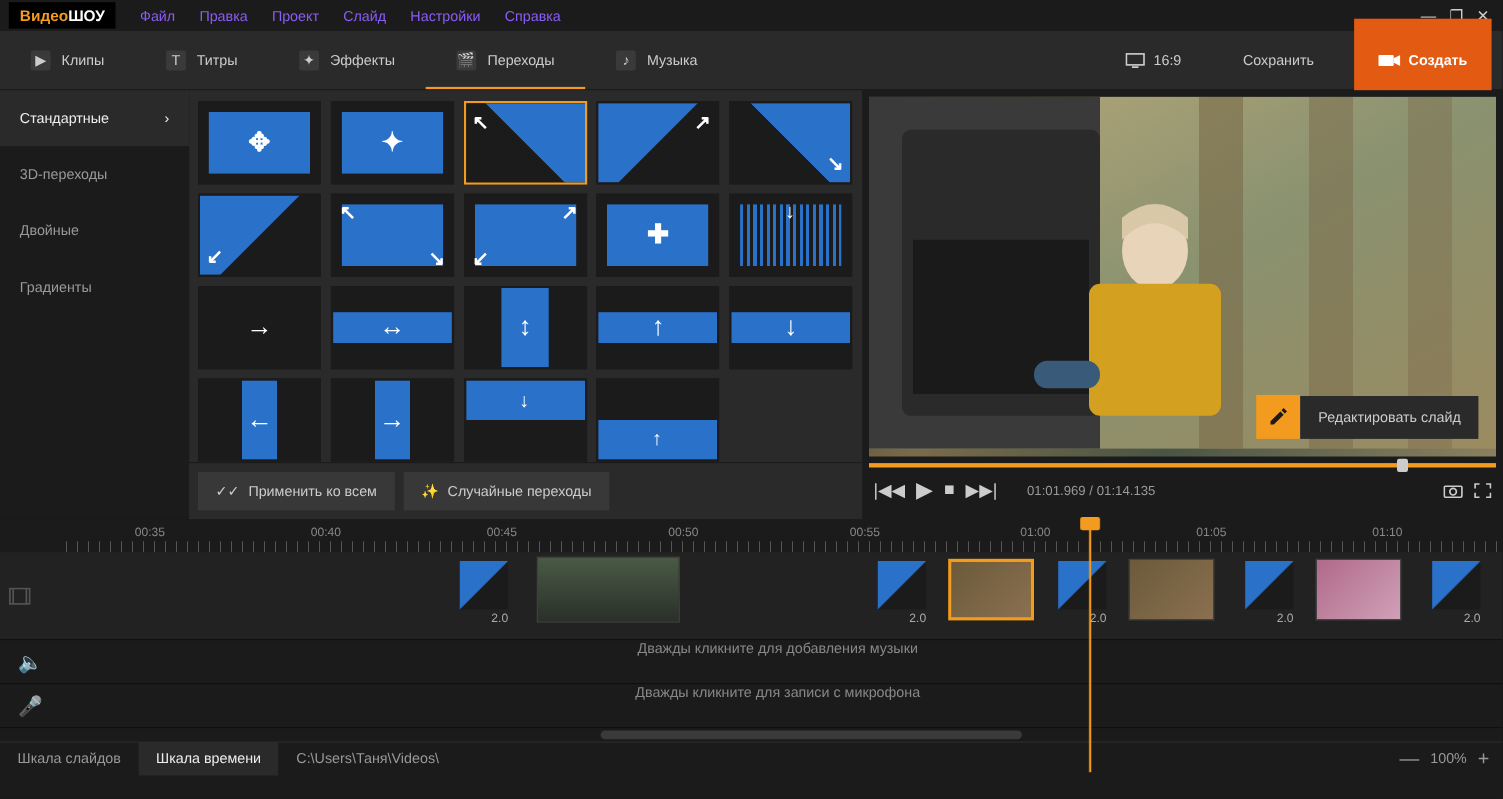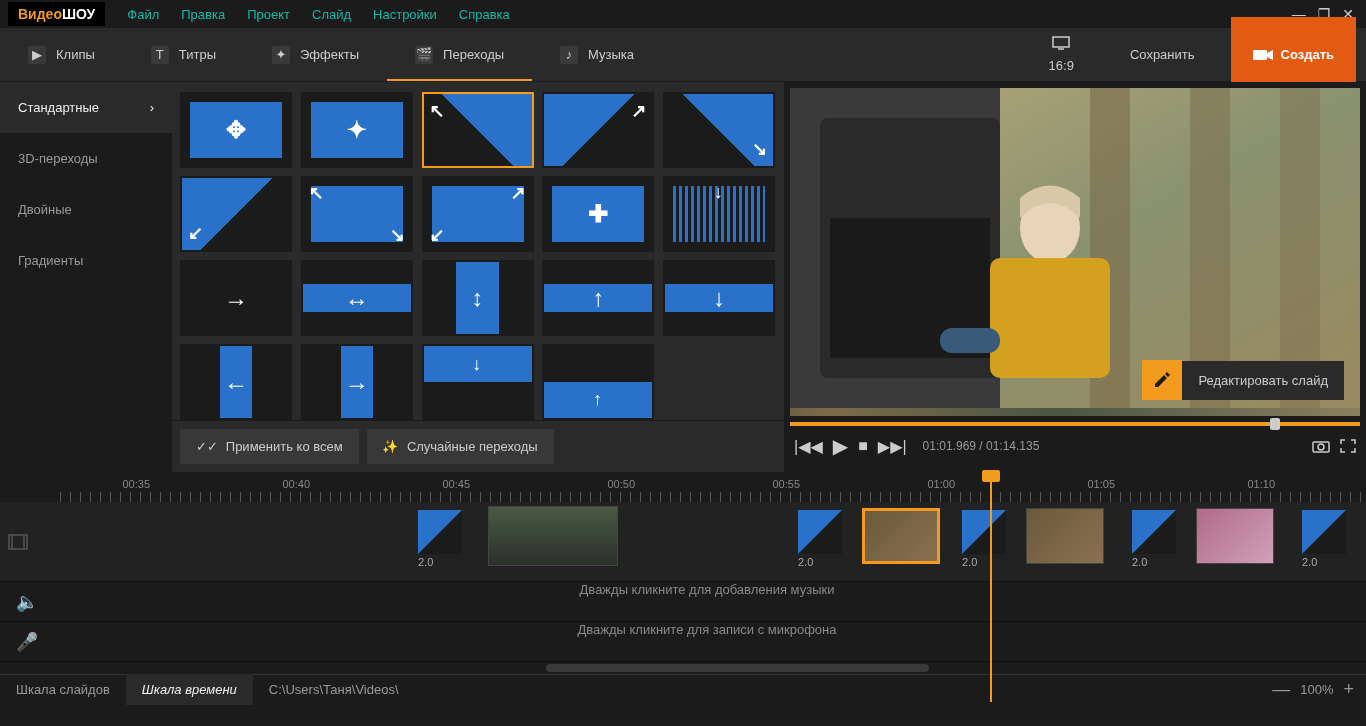--- a/index.html
+++ b/index.html
@@ -4,31 +4,31 @@
 <style>
 * { margin: 0; padding: 0; box-sizing: border-box; font-family: Arial, sans-serif; }
 body { background: #1b1b1b; color: #ccc; width: 1366px; height: 726px; overflow: hidden; font-size: 13px; }
 
 
 .titlebar { height: 28px; background: #1b1b1b; display: flex; align-items: center; padding: 0 8px; }
 .logo { background: #000; padding: 4px 10px; font-weight: bold; font-size: 14px; }
 .logo .v { color: #f29b1e; }
 .logo .s { color: #fff; }
 .menu { display: flex; gap: 2px; margin-left: 12px; }
-.menu-item { padding: 4px 10px; cursor: pointer; color: #14b8a6; }
+.menu-item { padding: 4px 10px; cursor: pointer; color: #8b5cf6; }
 .win-ctrl { margin-left: auto; display: flex; gap: 12px; padding-right: 4px; }
 .win-ctrl span { cursor: pointer; font-size: 14px; }
 
 
 .toolbar { height: 54px; background: #2a2a2a; display: flex; align-items: stretch; border-bottom: 1px solid #1b1b1b; }
 .tool-tab { display: flex; align-items: center; gap: 10px; padding: 0 28px; cursor: pointer; color: #ccc; position: relative;}
 .tool-tab.active::after { content: ''; position: absolute; bottom: 0; left: 0; right: 0; height: 2px; background: #f29b1e; }
 .tool-icon { width: 18px; height: 18px; display: flex; align-items: center; justify-content: center; background: #3a3a3a; border-radius: 2px; }
 .toolbar-right { margin-left: auto; display: flex; align-items: center; gap: 16px; padding-right: 10px; }
-.aspect { display: flex; align-items: center; gap: 8px; padding: 0 20px; flex-direction: column; }
+.aspect { display: flex; align-items: center; gap: 8px; padding: 0 20px; }
 .btn-save { padding: 10px 20px; cursor: pointer; }
 .btn-create { background: #e35a12; color: #fff; padding: 30px 22px; font-weight: bold; display: flex; align-items: center; gap: 8px; cursor: pointer; }
 
 
 .main { display: flex; height: 390px; }
 
 
 .sidebar { width: 172px; background: #1b1b1b; }
 .cat { padding: 18px 18px; cursor: pointer; color: #999; display: flex; align-items: flex-start; justify-content: space-between; }
 .cat.active { background: #2a2a2a; color: #eee; }
@@ -52,52 +52,52 @@
 .preview { flex: 1; background: #1b1b1b; display: flex; flex-direction: column; padding: 6px; }
 .preview-img { flex: 1; background: linear-gradient(120deg, #3a3328, #7a6b4a 30%, #4a5545 60%, #8a8060); position: relative; display: flex; align-items: flex-end; justify-content: flex-end; }
 .preview-illust { position: absolute; inset: 0; }
 .edit-slide { position: absolute; right: 16px; bottom: 16px; display: flex; align-items: center; }
 .edit-icon { background: #f29b1e; width: 40px; height: 40px; display: flex; align-items: center; justify-content: center; }
 .edit-label { background: #2a2a2a; padding: 12px 16px; }
 .progress-line { height: 4px; background: #f29b1e; margin-top: 6px; position: relative; }
 .progress-handle { position: absolute; right: 80px; top: -4px; width: 10px; height: 12px; background: #ccc; border-radius: 2px;}
 .play-controls { display: flex; align-items: center; gap: 10px; padding: 8px 4px; }
 .play-ctrl { cursor: pointer; font-size: 16px; }
-.time { font-size: 12px; color: #999; margin-left: 6px; }
+.time { font-size: 12px; color: #999; margin-left: 17px; }
 .preview-right-icons { margin-left: auto; display: flex; gap: 10px; }
 
 
 .timeline { background: #1b1b1b; }
 .ruler { height: 30px; display: flex; align-items: center; padding-left: 60px; position: relative; color: #888; font-size: 11px; }
 .ruler-tick { position: absolute; top: 6px; text-align: right; width: 60px; transform: translateX(-30px); }
 .ruler-line { position: absolute; bottom: 0; left: 60px; right: 0; height: 10px; background: repeating-linear-gradient(90deg, #555 0, #555 1px, transparent 1px, transparent 10px); }
 .playhead { position: absolute; top: 0; bottom: -200px; left: 990px; width: 2px; background: #f29b1e; z-index: 10; }
 .playhead::before { content: ''; position: absolute; top: -2px; left: -8px; width: 18px; height: 12px; background: #f29b1e; border-radius: 2px; }
 
 .track-row { height: 80px; display: flex; align-items: center; padding-left: 8px; border-bottom: 1px solid #0f0f0f; position: relative; background: #222; }
 .track-row.thin { height: 40px; background: #1b1b1b; }
 .track-icon { width: 40px; color: #555; font-size: 18px; text-align: center; }
 .track-content { flex: 1; position: relative; height: 100%; }
 .clip { position: absolute; top: 8px; height: 50px; }
 .clip-trans { width: 44px; }
 .clip-trans-shape { width: 44px; height: 44px; background: linear-gradient(135deg, #2a71c9 0%, #2a71c9 49%, #1b1b1b 51%); }
-.clip-dur { text-align: left; font-size: 11px; color: #aaa; margin-top: 2px; }
+.clip-dur { text-align: right; font-size: 11px; color: #aaa; margin-top: 2px; }
 .clip-video { width: 130px; top: 4px; height: 60px; background: linear-gradient(#4a5a45, #2a3028); border: 1px solid #444; }
 .clip-thumb { width: 78px; top: 6px; height: 56px; background: linear-gradient(135deg, #6b5a3a, #8a7050); border: 1px solid #444; }
 .clip-thumb.pink { background: linear-gradient(135deg, #b06a8a, #d0a0b8); }
 
 .hint-text { position: absolute; left: 50%; transform: translateX(-50%); color: #888; font-size: 13px; }
 
 .hscroll { height: 12px; background: #1b1b1b; position: relative; }
 .hscroll-thumb { position: absolute; left: 40%; width: 28%; top: 2px; height: 8px; background: #3a3a3a; border-radius: 4px; }
 
 
 .footer { height: 30px; background: #1b1b1b; display: flex; align-items: center; font-size: 13px; color: #999; border-top: 1px solid #333;}
 .footer-tab { padding: 8px 16px; cursor: pointer; }
-.footer-tab.active { background: #2a2a2a; color: #eee; font-style: italic; }
+.footer-tab.active { background: #2a2a2a; color: #eee; }
 .footer-path { padding: 8px 16px; color: #999; }
 .footer-zoom { margin-left: auto; display: flex; align-items: center; gap: 10px; padding-right: 12px; }
 
 svg { display: block; }
 </style>
 </head>
 <body>
 
 <div class="titlebar">
   <div class="logo">

